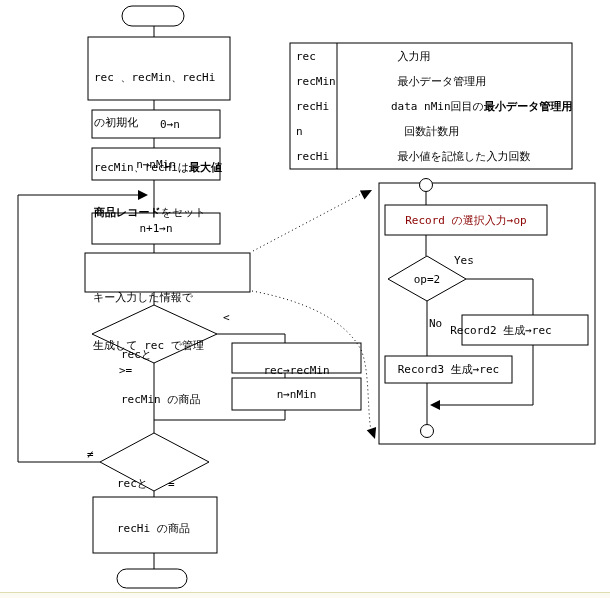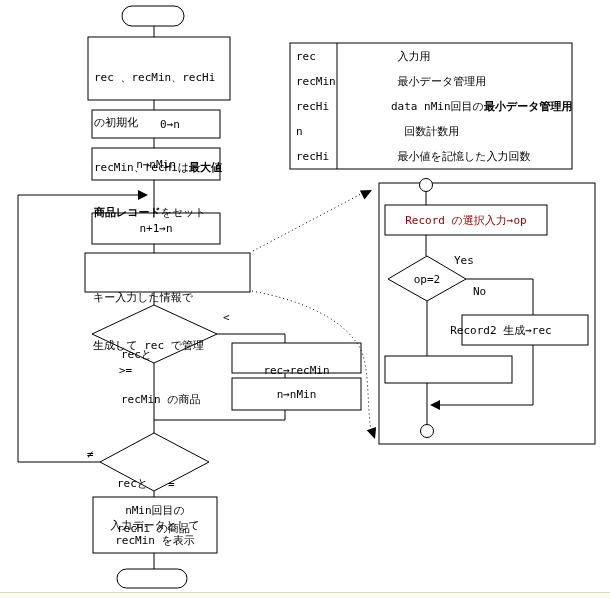--- a/index.html
+++ b/index.html
@@ -103,25 +103,20 @@
   <div class="txt ctr" style="left:232px;top:343px;width:129px;height:30px;margin-top:12px;"><span>rec→recMin</span></div>
   <div class="txt ctr" style="left:232px;top:378px;width:129px;height:32px;"><span>n→nMin</span></div>
 
   <div class="txt" style="left:117px;top:446px;">
     <div>recと</div>
     <div>recHi の商品</div>
   </div>
   <div class="txt" style="left:87px;top:447px;">≠</div>
   <div class="txt" style="left:168px;top:477px;">=</div>
 
-  <div class="txt ctr" style="left:93px;top:499px;width:124px;height:52px;flex-direction:column;">
-    <div>nMin回目の</div>
-    <div>入力データとして</div>
-    <div>recMin を表示</div>
-  </div>
 
   <div>
     <div class="trow" style="left:291px;top:44px;">
       <span class="term">rec</span>
       <span class="desc"><span> 入力用</span><span class="b"></span></span>
     </div>
     <div class="trow" style="left:291px;top:69px;">
       <span class="term">recMin</span>
       <span class="desc"><span> 最小データ管理用</span><span class="b"></span></span>
     </div>
@@ -136,18 +131,19 @@
     <div class="trow" style="left:291px;top:144px;">
       <span class="term">recHi</span>
       <span class="desc"><span> 最小値を記憶した入力回数</span><span class="b"></span></span>
     </div>
   </div>
 
   <div class="txt ctr maroon" style="left:385px;top:205px;width:162px;height:30px;"><span>Record の選択入力→op</span></div>
 
   <div class="txt ctr" style="left:397px;top:272px;width:60px;height:14px;"><span>op=2</span></div>
   <div class="txt" style="left:454px;top:253px;">Yes</div>
-  <div class="txt" style="left:429px;top:284px;margin-left:44px;">No</div>
+  <div class="txt" style="left:429px;top:316px;">No</div>
 
   <div class="txt ctr" style="left:442px;top:315px;width:118px;height:30px;"><span>Record2 生成→rec</span></div>
+  <div class="txt ctr" style="left:385px;top:356px;width:127px;height:27px;"><span>Record3 生成→rec</span></div>
 
   <div class="bottom-edge"></div>
 </div>
 
 </body></html>

